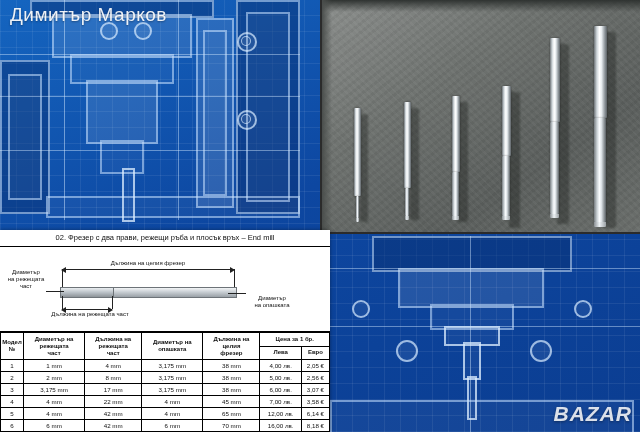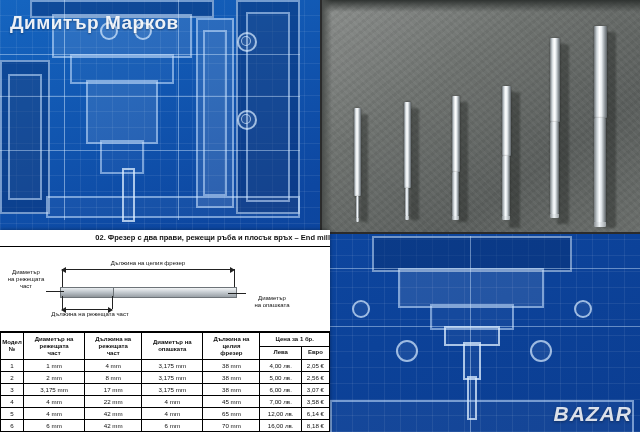--- a/index.html
+++ b/index.html
@@ -50,23 +50,23 @@
     border: 2px solid rgba(215,235,255,0.7);
     border-radius: 50%;
     background: rgba(255,255,255,0.06);
   }
   .circ.sm { border-width: 1px; }
 
   
   .watermark {
     position: absolute;
     left: 10px;
-    top: 12px;
+    top: 4px;
     font-size: 19px;
-    font-weight: bold;
+    font-weight: normal;
     color: rgba(255,255,255,0.92);
     letter-spacing: 0.5px;
     text-shadow: 0 1px 2px rgba(0,0,0,0.35);
     z-index: 40;
   }
   .bazar {
     position: absolute;
     right: 8px;
     bottom: 6px;
     font-size: 21px;
@@ -144,23 +144,23 @@
     width: 330px;
     height: 202px;
     background: #ffffff;
     z-index: 35;
     box-shadow: 0 0 4px rgba(0,0,0,0.4);
     overflow: hidden;
   }
   .card-title {
     height: 16px;
     line-height: 16px;
-    text-align: right;
+    text-align: center;
     font-size: 7.5px;
-    font-weight: bold;
+    font-weight: normal;
     color: #111;
     border-bottom: 1px solid #000;
     background: #fff;
   }
   .diagram {
     position: relative;
     height: 84px;
     background: #fff;
     border-bottom: 1px solid #000;
   }

